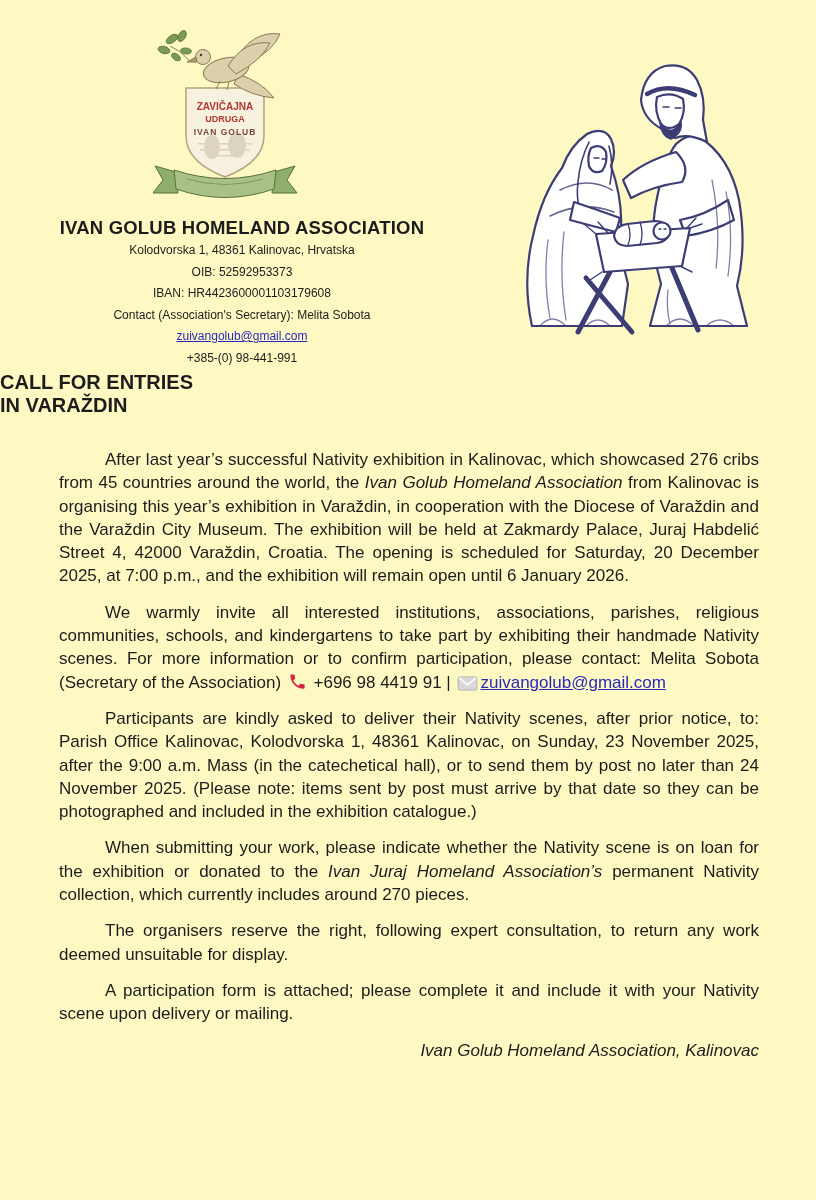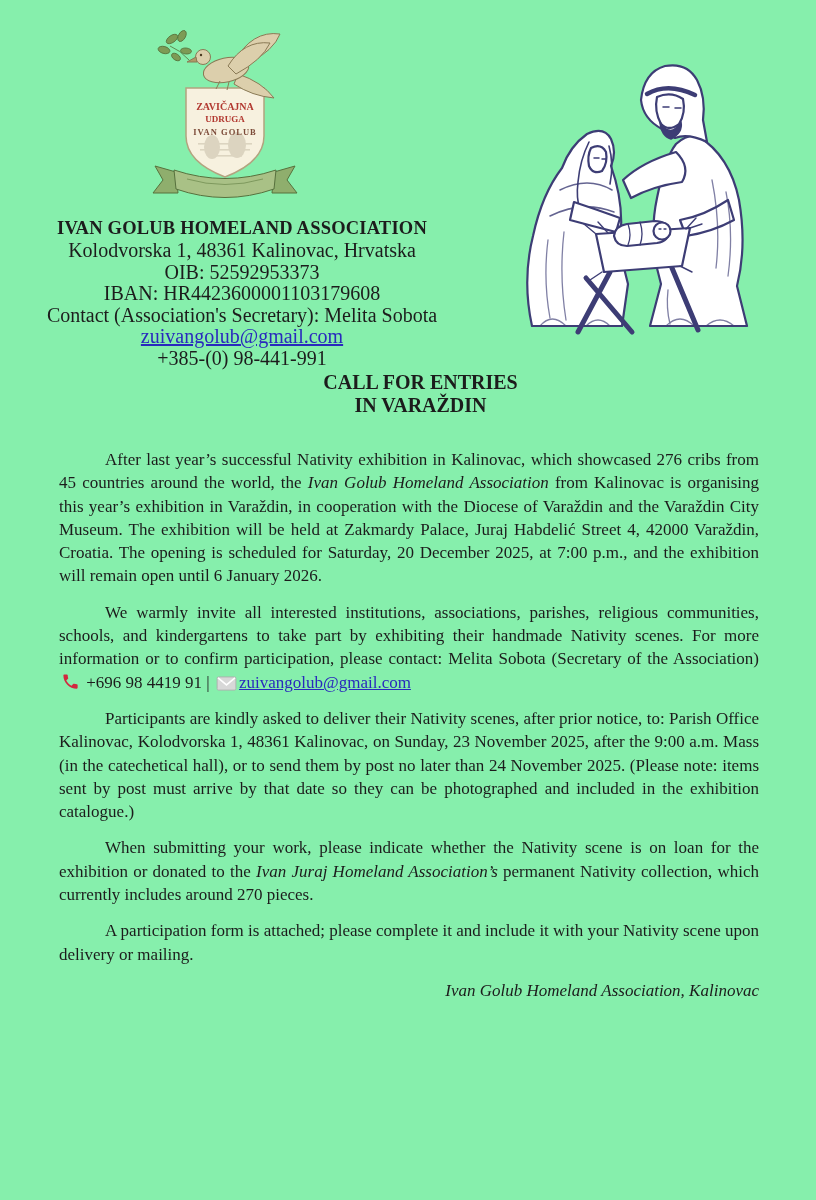--- a/index.html
+++ b/index.html
@@ -1,64 +1,62 @@
 <!DOCTYPE html>
 <html><head>
 <meta charset="utf-8">
 <style>
   * { margin: 0; padding: 0; box-sizing: border-box; }
   html, body { background: #ffffff; }
   .page {
     position: relative;
     width: 816px;
     height: 1200px;
-    background: #86efac;
-    font-family: Liberation Serif, serif;
+    background: #fef9c3;
+    font-family: Liberation Sans, sans-serif;
     color: #1c1c1c;
     overflow: hidden;
   }
   
   .header-block {
     position: absolute;
     top: 26px;
     left: 32px;
     width: 420px;
     text-align: center;
   }
   .crest { display: block; margin: 0 auto 5px auto; }
   .org-name {
     font-weight: bold;
     font-size: 18.5px;
     line-height: 24px;
     letter-spacing: 0.2px;
   }
-  .org-line { font-size: 20px; line-height: 21.5px; }
+  .org-line { font-size: 12px; line-height: 21.5px; }
   a.link {
     color: #2929bd;
     text-decoration: underline;
     cursor: pointer;
   }
   .illustration-wrap {
     position: absolute;
     top: 40px;
     left: 490px;
     width: 300px;
     height: 300px;
   }
   
   .title-block {
     position: absolute;
     top: 371px;
     left: 0;
     width: 816px;
-    text-align: center;
     font-weight: bold;
     font-size: 20px;
     line-height: 23px;
-    padding-left: 25px;
   }
   
   .body-block {
     position: absolute;
     top: 448px;
     left: 59px;
     width: 700px;
     font-size: 17px;
     line-height: 23.3px;
     text-align: justify;
@@ -187,20 +185,21 @@
           <path fill="#d2273e" d="M6.62 10.79c1.44 2.83 3.76 5.14 6.59 6.59l2.2-2.2c.27-.27.67-.36 1.02-.24 1.12.37 2.33.57 3.57.57.55 0 1 .45 1 1V20c0 .55-.45 1-1 1-9.39 0-17-7.61-17-17 0-.55.45-1 1-1h3.5c.55 0 1 .45 1 1 0 1.25.2 2.45.57 3.57.11.35.03.74-.25 1.02l-2.2 2.2z"></path>
         </svg><span> +696 98 4419 91 | </span><svg class="inline-icon" width="21" height="15" viewBox="0 0 22 16">
           <rect x="1" y="1" width="20" height="14" rx="1.5" fill="#d8d8d8" stroke="#b0b0b0" stroke-width="1"></rect>
           <path d="M2 2 L11 9.5 L20 2" fill="none" stroke="#ffffff" stroke-width="1.6"></path>
         </svg><a class="link">zuivangolub@gmail.com</a></p>
 
     <p>Participants are kindly asked to deliver their Nativity scenes, after prior notice, to: Parish Office Kalinovac, Kolodvorska 1, 48361 Kalinovac, on Sunday, 23 November 2025, after the 9:00 a.m. Mass (in the catechetical hall), or to send them by post no later than 24 November 2025. (Please note: items sent by post must arrive by that date so they can be photographed and included in the exhibition catalogue.)</p>
 
     <p><span>When submitting your work, please indicate whether the Nativity scene is on loan for the exhibition or donated to the </span><i>Ivan Juraj Homeland Association’s</i><span> permanent Nativity collection, which currently includes around 270 pieces.</span></p>
 
+    <p>The organisers reserve the right, following expert consultation, to return any work deemed unsuitable for display.</p>
 
     <p>A participation form is attached; please complete it and include it with your Nativity scene upon delivery or mailing.</p>
 
     <div class="signature">
       <div class="sig-italic">Ivan Golub Homeland Association, Kalinovac</div>
     </div>
 
   </div>
 </div>
 

